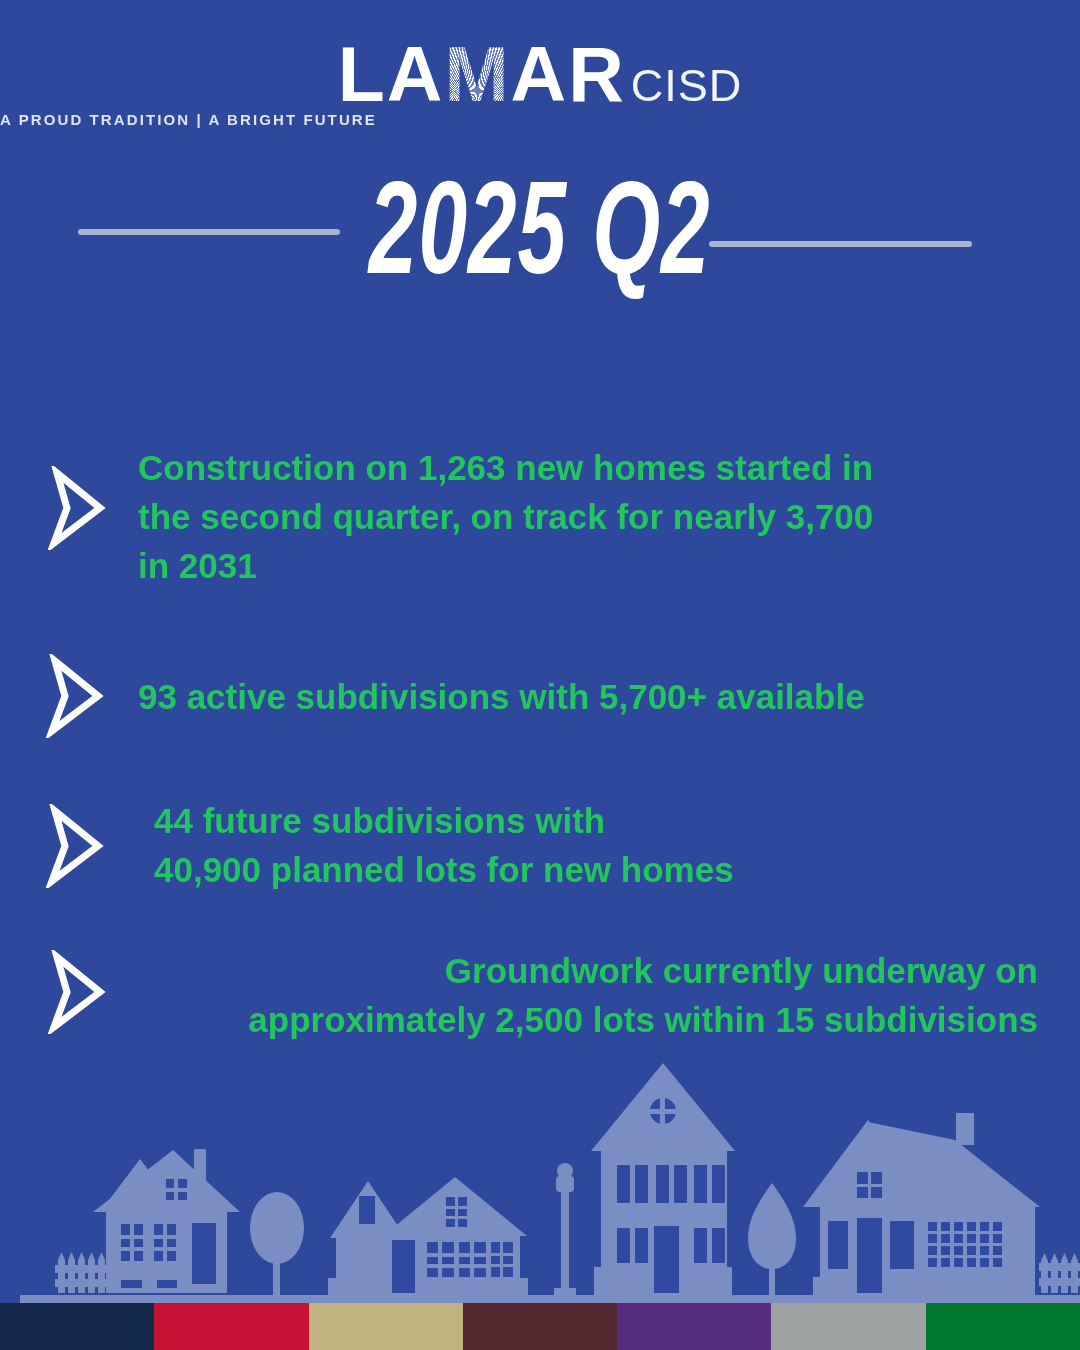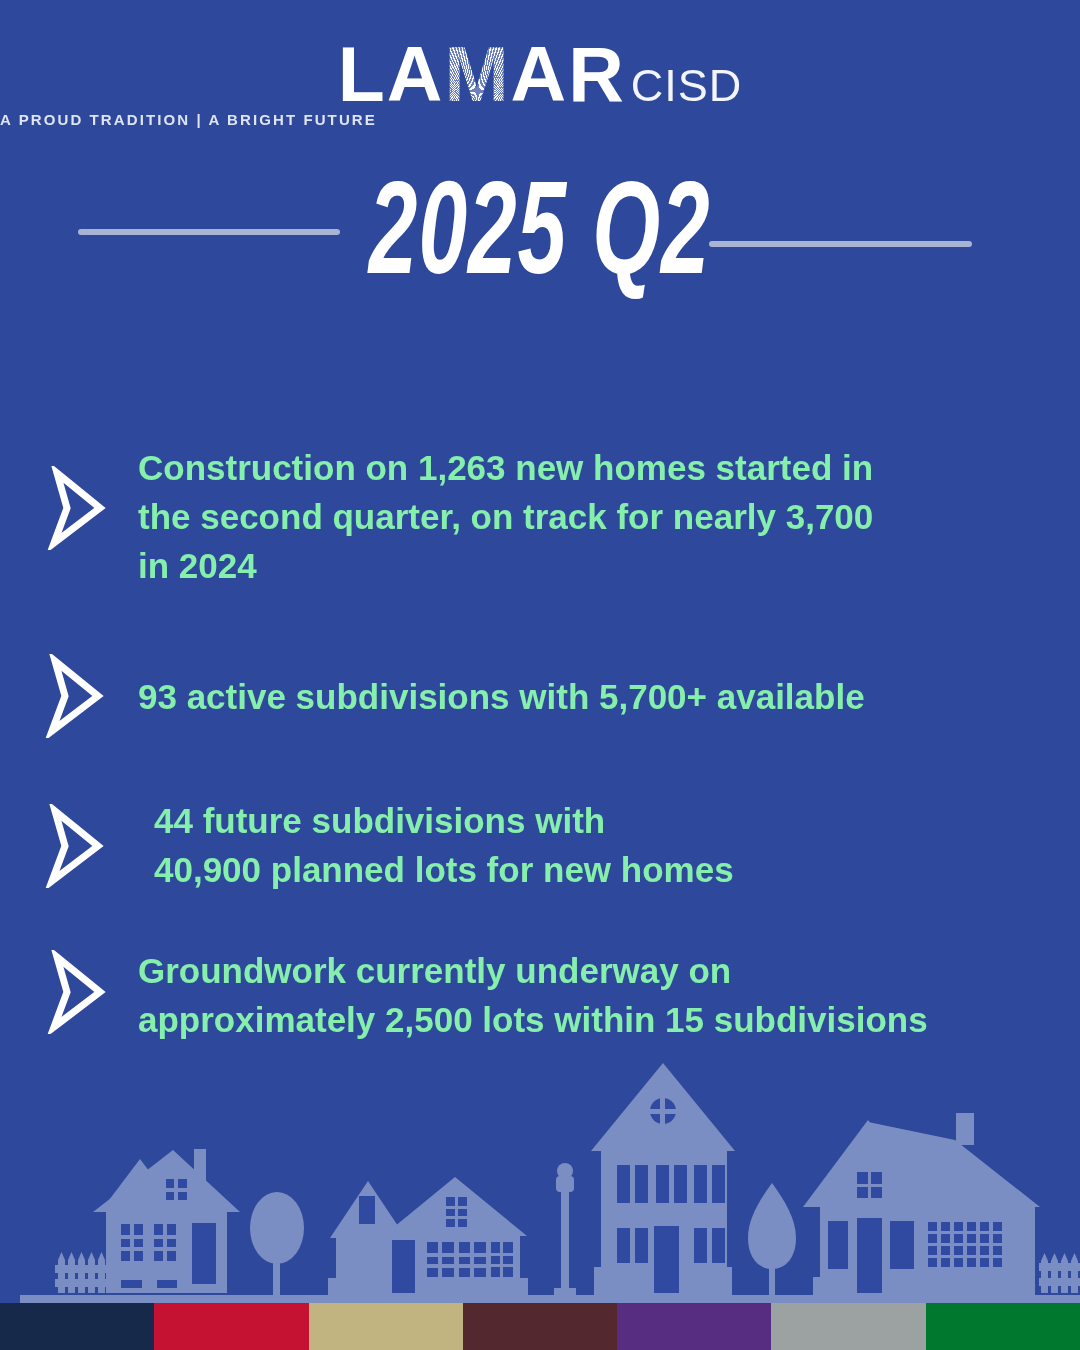--- a/index.html
+++ b/index.html
@@ -31,30 +31,30 @@
   .title-q{top:163px;font-style:italic;}
   .title-q .inner{transform:scale(0.92,1.38);}
   .title-r{top:270px;}
   .title-r .inner{transform:scale(0.70,1.38);}
 
   
   .bullets{list-style:none;margin:0;padding:0;}
   .bullet{position:absolute;left:0;width:1080px;}
   .bullet-icon{position:absolute;}
   .bullet-icon svg{display:block;}
-  .bullet-text{position:absolute;left:138px;width:900px;color:#86efac;
+  .bullet-text{position:absolute;left:138px;width:900px;color:#22c55e;
     font-size:35px;font-weight:bold;line-height:49px;}
   .b1 .bullet-icon{left:46px;top:466px;}
   .b1 .bullet-text{top:443px;}
   .b2 .bullet-icon{left:44px;top:654px;}
   .b2 .bullet-text{top:672px;}
   .b3 .bullet-icon{left:44px;top:804px;}
   .b3 .bullet-text{top:796px;margin-left:16px;}
   .b4 .bullet-icon{left:46px;top:950px;}
-  .b4 .bullet-text{top:946px;}
+  .b4 .bullet-text{top:946px;text-align:right;}
 
   
   .skyline{position:absolute;left:0;top:1060px;}
   .skyline .p{fill:var(--silhouette,#7B8EC3);}
   .skyline .w{fill:var(--window,#2F4AA0);}
 
   
   .stripes{position:absolute;left:0;top:1303px;width:1080px;height:47px;display:flex;}
   .stripe{flex:1 1 0;height:100%;}
 </style>
@@ -82,21 +82,21 @@
   <ul class="bullets">
     <li class="bullet b1">
       <span class="bullet-icon">
         <svg width="60" height="84" viewBox="0 0 60 84">
             <path d="M11,7 L54,42 L8,77 L21,42 Z" fill="none" stroke="#fff" stroke-width="7" stroke-linejoin="miter"></path>
           </svg>
       </span>
       <div class="bullet-text">
         <div>Construction on 1,263 new homes started in</div>
         <div>the second quarter, on track for nearly 3,700</div>
-        <div>in 2024</div>
+        <div>in 2031</div>
       </div>
     </li>
     <li class="bullet b2">
       <span class="bullet-icon">
         <svg width="60" height="84" viewBox="0 0 60 84">
             <path d="M11,7 L54,42 L8,77 L21,42 Z" fill="none" stroke="#fff" stroke-width="7" stroke-linejoin="miter"></path>
           </svg>
       </span>
       <div class="bullet-text">
         <div>93 active subdivisions with 5,700+ available</div>

